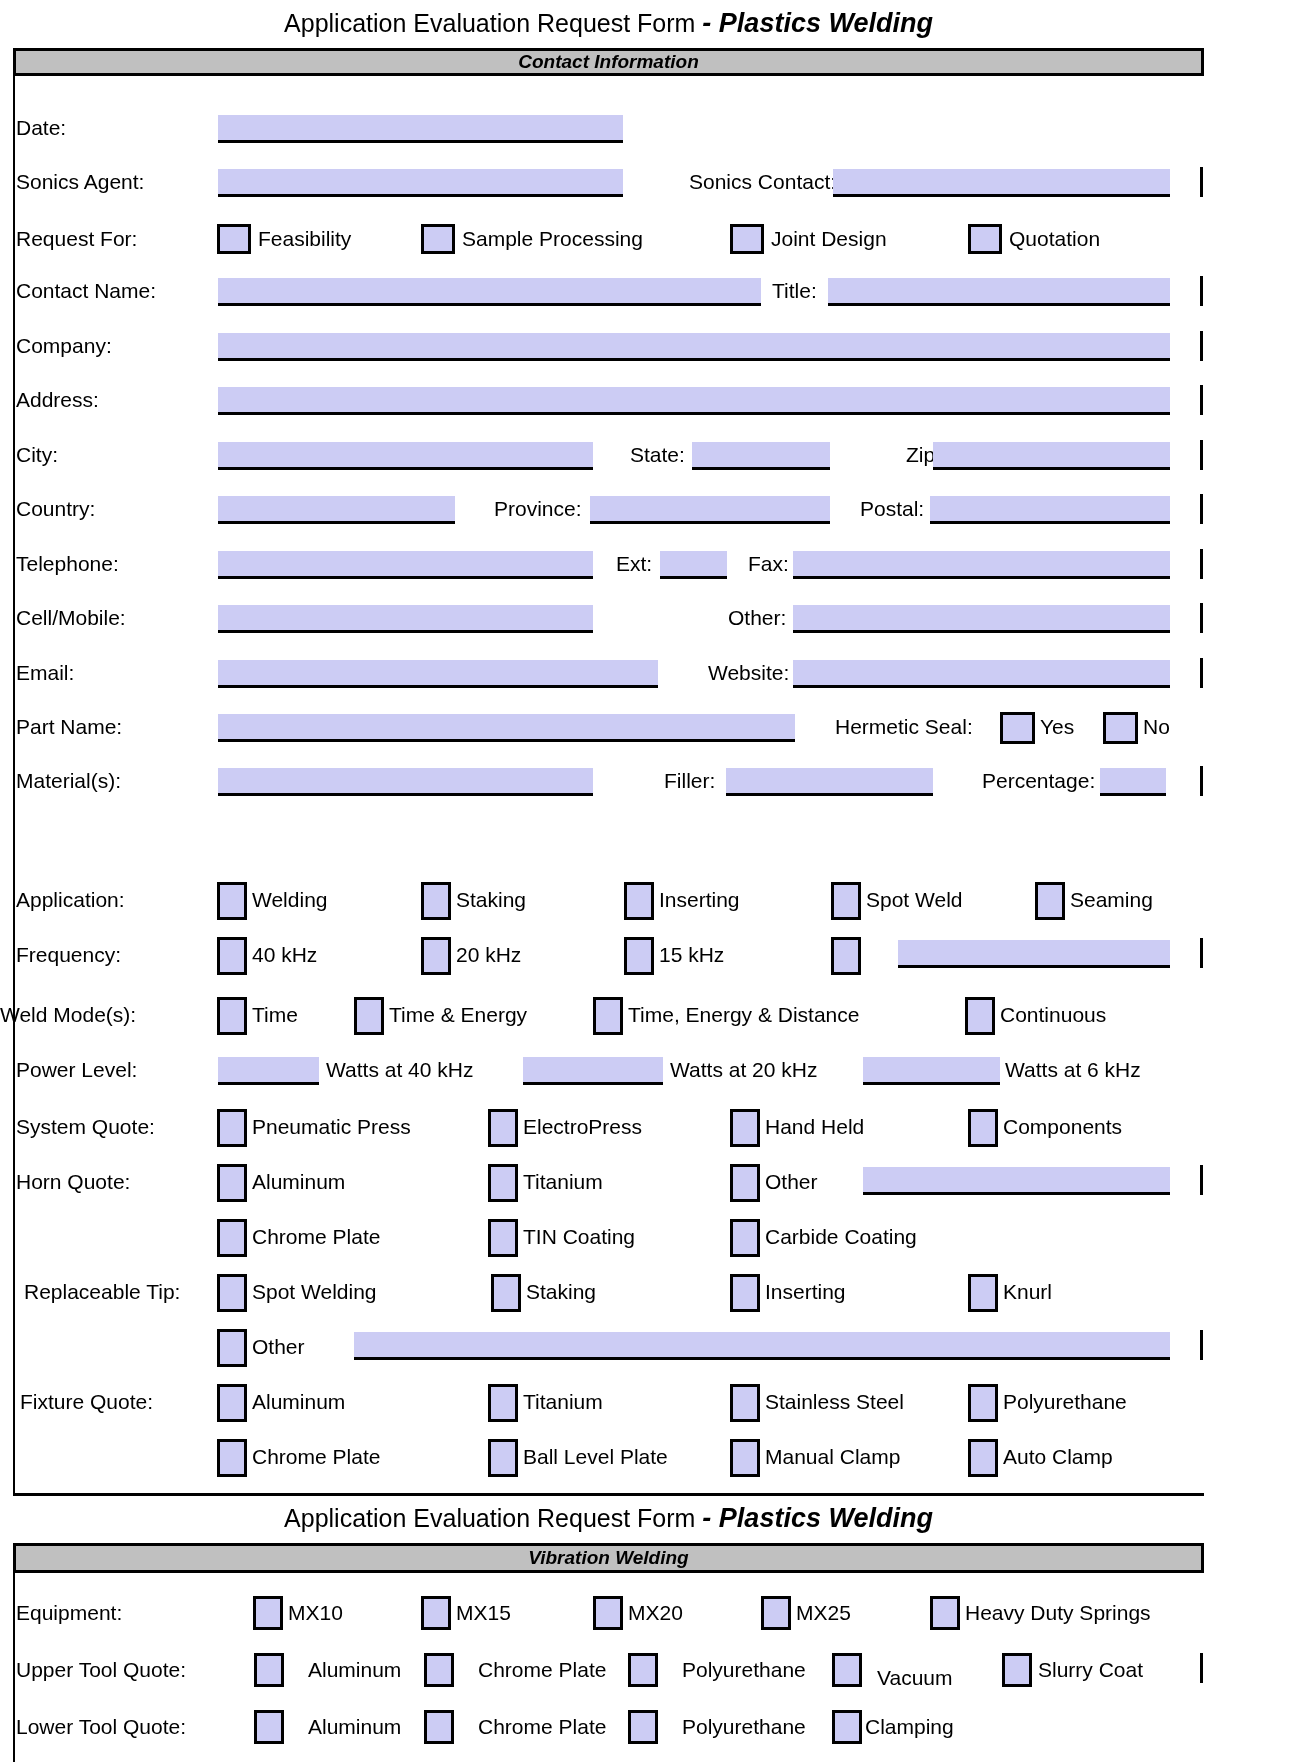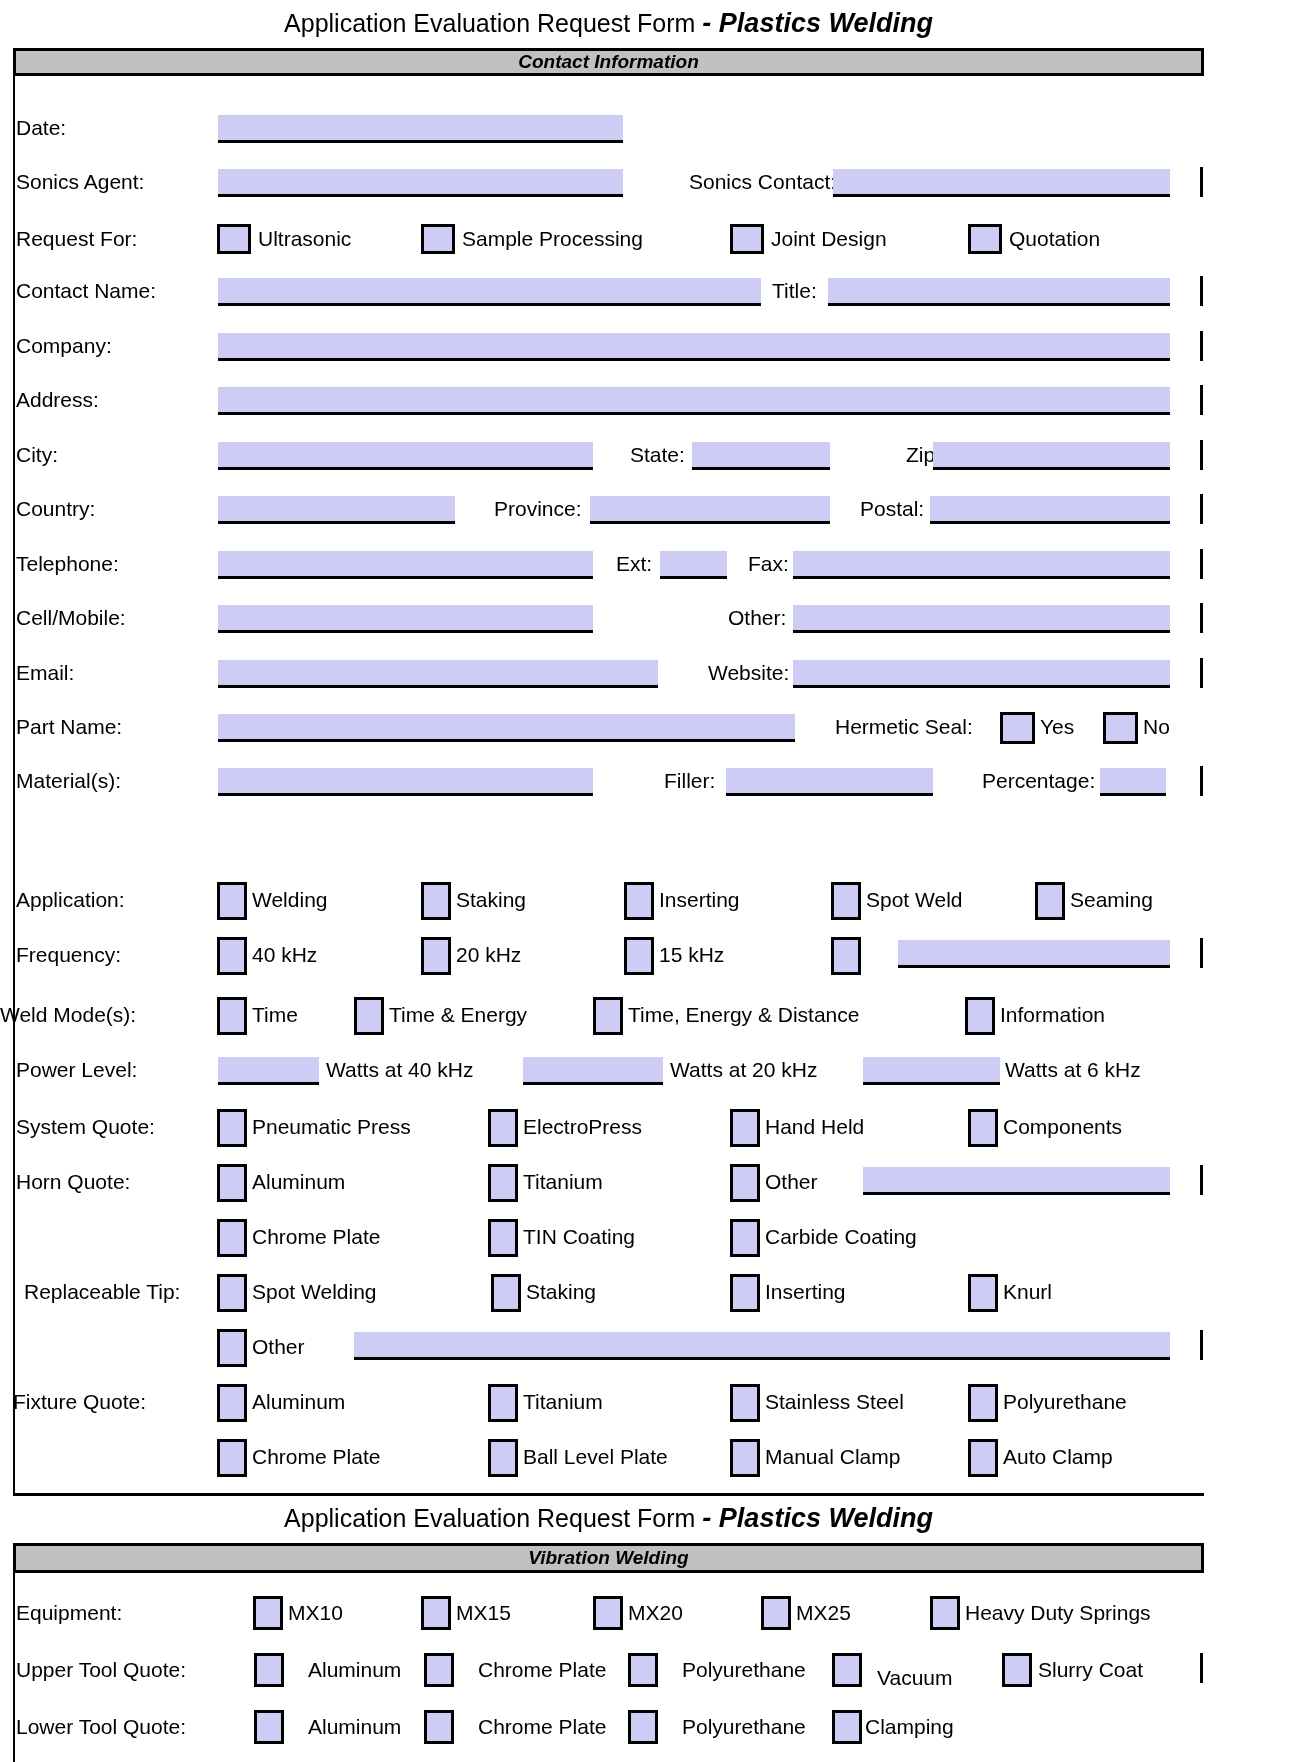--- a/index.html
+++ b/index.html
@@ -33,21 +33,21 @@
   <div class="fld" style="left:218px;top:115px;width:405px;"></div>
 
   <div class="lbl" style="left:16px;top:169px;">Sonics Agent:</div>
   <div class="fld" style="left:218px;top:169px;width:405px;"></div>
   <div class="lbl" style="left:689px;top:169px;">Sonics Contact:</div>
   <div class="fld" style="left:833px;top:169px;width:337px;"></div>
   <div class="tick" style="top:167px;"></div>
 
   <div class="lbl" style="left:16px;top:226px;">Request For:</div>
   <div class="cb cbr" style="left:217px;top:224px;"></div>
-  <div class="lbl" style="left:258px;top:226px;">Ultrasonic</div>
+  <div class="lbl" style="left:258px;top:226px;">Feasibility</div>
   <div class="cb cbr" style="left:421px;top:224px;"></div>
   <div class="lbl" style="left:462px;top:226px;">Sample Processing</div>
   <div class="cb cbr" style="left:730px;top:224px;"></div>
   <div class="lbl" style="left:771px;top:226px;">Joint Design</div>
   <div class="cb cbr" style="left:968px;top:224px;"></div>
   <div class="lbl" style="left:1009px;top:226px;">Quotation</div>
 
   <div class="lbl" style="left:16px;top:278px;">Contact Name:</div>
   <div class="fld" style="left:218px;top:278px;width:543px;"></div>
   <div class="lbl" style="left:772px;top:278px;">Title:</div>
@@ -139,21 +139,21 @@
   <div class="tick" style="top:938px;"></div>
 
   <div class="lbl" style="left:0;top:1002px;">Weld Mode(s):</div>
   <div class="cb" style="left:217px;top:997px;"></div>
   <div class="lbl" style="left:252px;top:1002px;">Time</div>
   <div class="cb" style="left:354px;top:997px;"></div>
   <div class="lbl" style="left:389px;top:1002px;">Time &amp; Energy</div>
   <div class="cb" style="left:593px;top:997px;"></div>
   <div class="lbl" style="left:628px;top:1002px;">Time, Energy &amp; Distance</div>
   <div class="cb" style="left:965px;top:997px;"></div>
-  <div class="lbl" style="left:1000px;top:1002px;">Information</div>
+  <div class="lbl" style="left:1000px;top:1002px;">Continuous</div>
 
   <div class="lbl" style="left:16px;top:1057px;">Power Level:</div>
   <div class="fld" style="left:218px;top:1057px;width:101px;"></div>
   <div class="lbl" style="left:326px;top:1057px;">Watts at 40 kHz</div>
   <div class="fld" style="left:523px;top:1057px;width:140px;"></div>
   <div class="lbl" style="left:670px;top:1057px;">Watts at 20 kHz</div>
   <div class="fld" style="left:863px;top:1057px;width:137px;"></div>
   <div class="lbl" style="left:1005px;top:1057px;">Watts at 6 kHz</div>
 
   <div class="lbl" style="left:16px;top:1114px;">System Quote:</div>
@@ -191,21 +191,21 @@
   <div class="cb" style="left:730px;top:1274px;"></div>
   <div class="lbl" style="left:765px;top:1279px;">Inserting</div>
   <div class="cb" style="left:968px;top:1274px;"></div>
   <div class="lbl" style="left:1003px;top:1279px;">Knurl</div>
 
   <div class="cb" style="left:217px;top:1329px;"></div>
   <div class="lbl" style="left:252px;top:1334px;">Other</div>
   <div class="fld" style="left:354px;top:1332px;width:816px;"></div>
   <div class="tick" style="top:1330px;"></div>
 
-  <div class="lbl" style="left:13px;top:1389px;">Fixture Quote:</div>
+  <div class="lbl" style="left:20px;top:1389px;">Fixture Quote:</div>
   <div class="cb" style="left:217px;top:1384px;"></div>
   <div class="lbl" style="left:252px;top:1389px;">Aluminum</div>
   <div class="cb" style="left:488px;top:1384px;"></div>
   <div class="lbl" style="left:523px;top:1389px;">Titanium</div>
   <div class="cb" style="left:730px;top:1384px;"></div>
   <div class="lbl" style="left:765px;top:1389px;">Stainless Steel</div>
   <div class="cb" style="left:968px;top:1384px;"></div>
   <div class="lbl" style="left:1003px;top:1389px;">Polyurethane</div>
 
   <div class="cb" style="left:217px;top:1439px;"></div>

